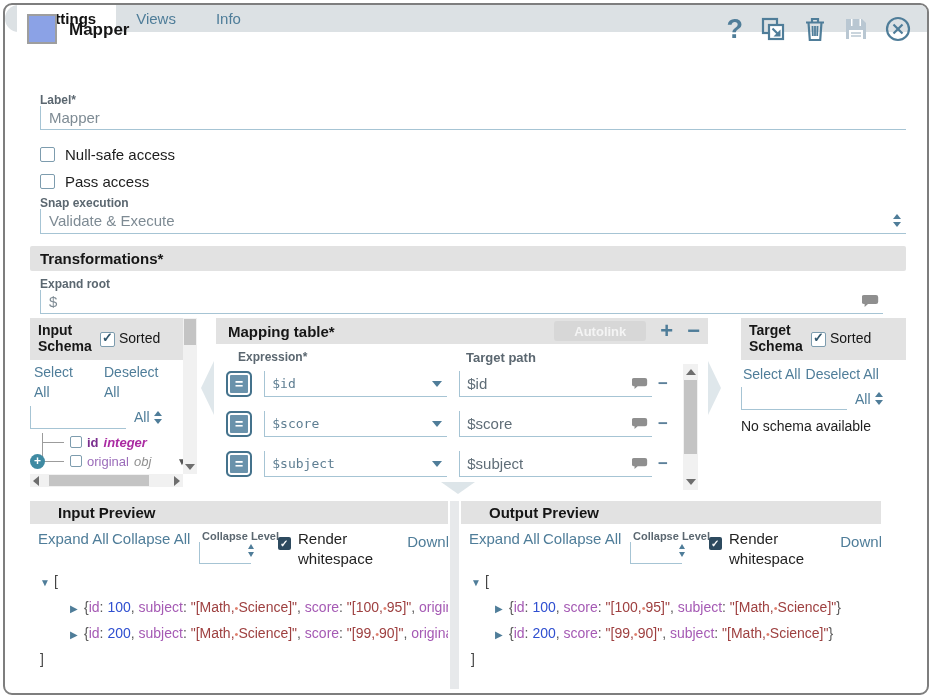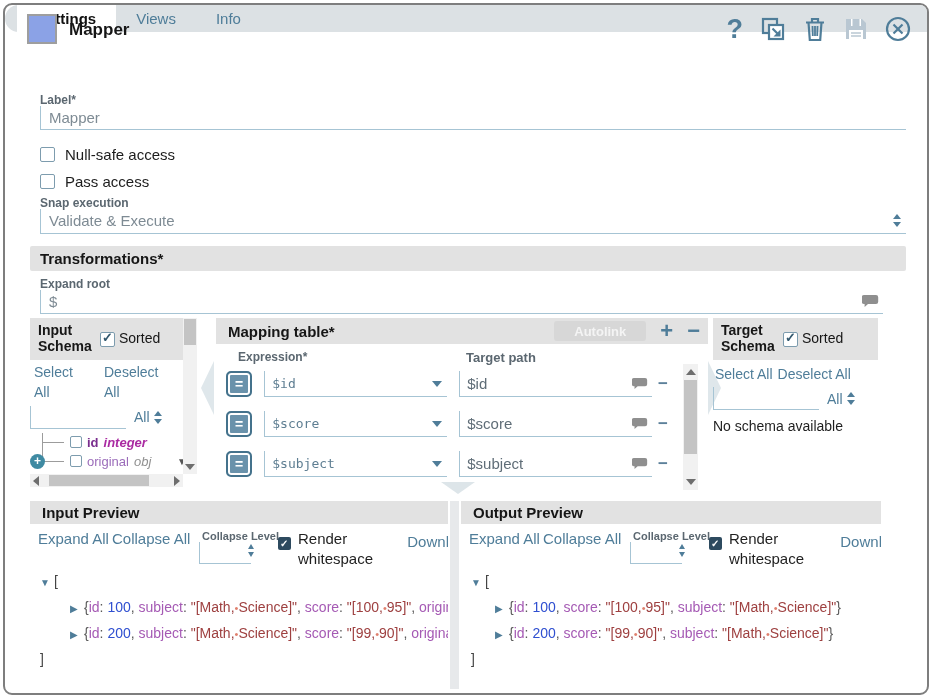--- a/index.html
+++ b/index.html
@@ -72,21 +72,21 @@
   
   .tree-row { position:relative; height:19px; display:flex; align-items:center; gap:5px; padding-left:40px; font-size:13px; }
   .tline { position:absolute; background:#9c9c9c; }
   .plus-circle { position:absolute; left:0; top:2px; width:15px; height:15px; border-radius:50%; background:#3f8aa2;
                  color:#fff; font-size:12px; font-weight:bold; display:flex; align-items:center; justify-content:center; }
   .tname1 { color:#7a2e8e; font-weight:bold; }
   .ttype1 { color:#aa2ba2; font-weight:bold; font-style:italic; }
   .tname2 { color:#9b6cba; }
   .ttype2 { color:#909090; font-style:italic; }
   
-  .pv-hdr { height:23px; display:flex; align-items:center; padding-left:12px; font-size:15px; font-weight:bold; color:#161616; }
+  .pv-hdr { height:23px; display:flex; align-items:center; padding-left:28px; font-size:15px; font-weight:bold; color:#161616; }
   .pv-tools { position:relative; display:flex; align-items:flex-start; padding:5px 0 0 8px; height:44px; white-space:nowrap; }
   .pv-link { font-size:15px; color:#4f7d99; line-height:1.32; }
   .lvl-widget { position:relative; width:58px; margin-right:10px; }
   .lvl-widget .flabel { font-size:11px; line-height:1.3; display:block; width:54px; }
   .lvl-box { position:absolute; left:-3px; top:13px; width:52px; height:22px;
              border-left:1px solid #a6c4d4; border-bottom:1px solid #a6c4d4; }
   .lvl-spin { position:absolute; right:6px; top:15px; }
   .lvl-spin b { border-left-width:3.5px; border-right-width:3.5px; }
   .json { font-size:14px; line-height:25px; margin-top:1px; }
   .json .ln { white-space:nowrap; overflow:hidden; }
@@ -306,21 +306,21 @@
     <div class="vscroll" style="right:10px; top:46px; bottom:0; width:15px;">
       <div class="tri-u" style="margin-top:5px;"></div>
       <div class="sb-thumb" style="width:13px; height:74px; margin-top:5px;"></div>
       <div style="flex:1"></div>
       <div class="tri-d" style="margin-bottom:5px;"></div>
     </div>
   </div>
 
   <div class="abs chev-right" style="left:703px; top:356px;"></div>
 
-  <div class="abs" style="left:708px; top:313px; width:165px; height:169px;">
+  <div class="abs" style="left:736px; top:313px; width:165px; height:169px;">
     <div class="schema-hdr gbar">
       <span style="width:58px;">Target Schema</span>
       <span class="cb checked"></span>
       <span style="font-weight:normal; font-size:14px;">Sorted</span>
     </div>
     <div style="display:flex; gap:5px; padding:4px 0 0 2px;">
       <span class="links">Select All</span>
       <span class="links">Deselect All</span>
     </div>
     <div style="display:flex; align-items:center; margin-top:3px;">

